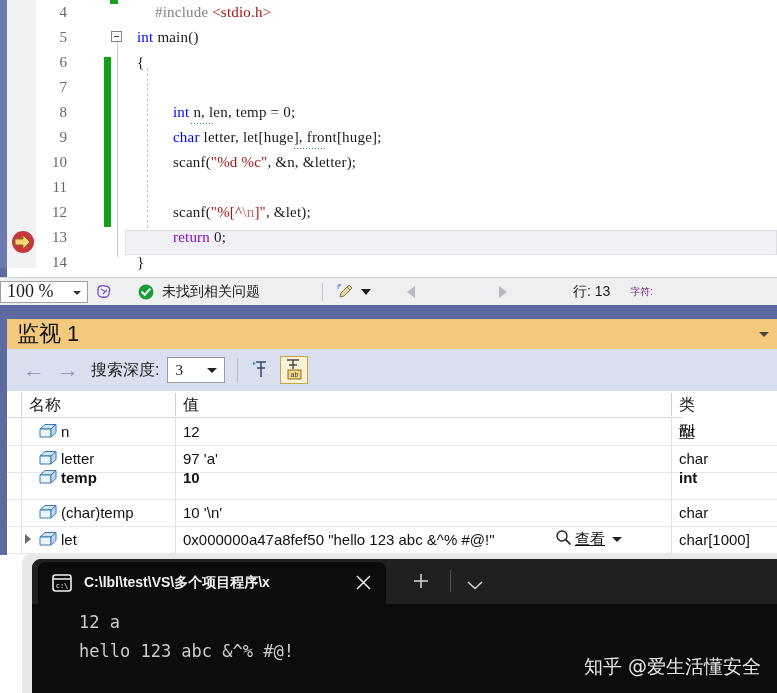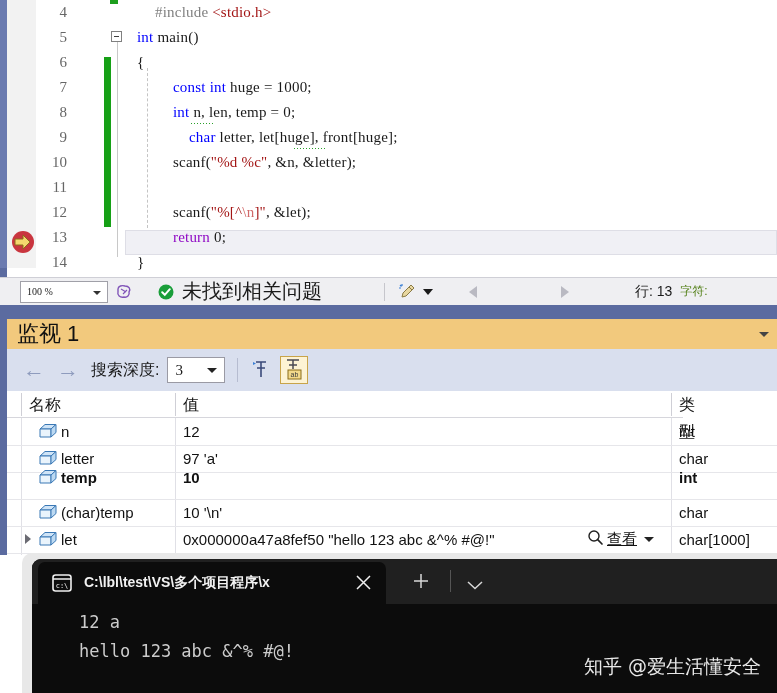--- a/index.html
+++ b/index.html
@@ -100,53 +100,53 @@
     background-size: 3px 3px;
   }
 
   
   .statusbar {
     position: absolute; left: 0; top: 277px; width: 777px; height: 28px;
     background: #efeff2; border-top: 1px solid #cfcfd6;
     display: flex; align-items: center;
   }
   .zoom-combo {
-    margin-left: 20px; width: 88px; height: 22px; background: #fff;
+    margin-left: 0; width: 88px; height: 22px; background: #fff;
     border: 1px solid #a0a0a8; display: flex; align-items: center;
-    font-size: 10px; color: #1a1a1a; padding-left: 6px; position: relative;
+    font-size: 18px; color: #1a1a1a; padding-left: 6px; position: relative;
     font-family: "Liberation Serif", "DejaVu Serif", serif;
   }
   .zoom-combo .caret {
     position: absolute; right: 6px; top: 9px;
     width: 0; height: 0; border-left: 4px solid transparent;
     border-right: 4px solid transparent; border-top: 4px solid #333;
   }
   .sb-icon { margin-left: 6px; width: 20px; height: 20px; position: relative; }
   .sb-ok { margin-left: 24px; width: 16px; height: 16px; }
-  .sb-text { margin-left: 8px; font-size: 20px; color: #1a1a1a; }
+  .sb-text { margin-left: 8px; font-size: 14px; color: #1a1a1a; }
   .sb-sep { margin-left: 14px; width: 1px; height: 18px; background: #c6c6cc; }
   .sb-broom { margin-left: 12px; width: 20px; height: 18px; }
   .sb-caret-dn {
     margin-left: 6px; width: 0; height: 0;
     border-left: 5px solid transparent; border-right: 5px solid transparent;
     border-top: 6px solid #1a1a1a;
   }
   .sb-arrow-l, .sb-arrow-r { width: 0; height: 0; }
   .sb-arrow-l {
     margin-left: 36px;
     border-top: 6px solid transparent; border-bottom: 6px solid transparent;
     border-right: 8px solid #b9b9c2;
   }
   .sb-arrow-r {
     margin-left: 84px;
     border-top: 6px solid transparent; border-bottom: 6px solid transparent;
     border-left: 8px solid #b9b9c2;
   }
   .sb-right { margin-left: 66px; font-size: 14px; color: #1a1a1a; }
-  .sb-right2 { margin-left: 8px; font-size: 12px; color: #4d7c0f; }
+  .sb-right2 { margin-left: 20px; font-size: 10px; color: #701a75; }
 
   
   .blue-div {
     position: absolute; left: 0; top: 305px; width: 777px; height: 14px;
     background: #5b6ba0;
   }
 
   
   .watch-title {
     position: absolute; left: 7px; top: 319px; width: 770px; height: 30px;
@@ -245,21 +245,21 @@
   }
   .var-icon {
     position: absolute; left: 32px; top: 5px; width: 18px; height: 16px;
   }
   .expander {
     position: absolute; left: 18px; top: 8px; width: 0; height: 0;
     border-top: 5px solid transparent; border-bottom: 5px solid transparent;
     border-left: 6px solid #6b6b73;
   }
   .view-btn {
-    position: absolute; left: 580px; top: 3px; height: 21px;
+    position: absolute; left: 548px; top: 3px; height: 21px;
     display: flex; align-items: center; text-align: right;
   }
   .view-btn .txt {
     margin-left: 3px; font-size: 15px; color: #111;
     text-decoration: underline;
   }
   .view-btn .cv {
     margin-left: 7px; width: 0; height: 0;
     border-left: 5px solid transparent; border-right: 5px solid transparent;
     border-top: 5px solid #222;
@@ -355,29 +355,28 @@
         <div class="code-line" style="top: 25px;">
           <span class="lineno">5</span>
           <span class="codetext" style="left: 130px;"><span class="kw">int</span><span class="plain"> main</span><span class="plain">()</span></span>
         </div>
         <div class="code-line" style="top: 50px;">
           <span class="lineno">6</span>
           <span class="codetext" style="left: 130px;"><span class="plain">{</span></span>
         </div>
         <div class="code-line" style="top: 75px;">
           <span class="lineno">7</span>
-          <span class="codetext" style="left: 166px;"><span class="kw">const</span><span class="plain"> </span><span class="kw">int</span><span class="plain"> huge = </span><span class="num">1000</span><span class="plain">;</span></span>
         </div>
         <div class="code-line" style="top: 100px;">
           <span class="lineno">8</span>
           <span class="codetext" style="left: 166px;"><span class="kw">int</span><span class="plain"> n, len, temp = </span><span class="num">0</span><span class="plain">;</span></span>
         </div>
         <div class="code-line" style="top: 125px;">
           <span class="lineno">9</span>
-          <span class="codetext" style="left: 166px; margin-left: 16px;"><span class="kw">char</span><span class="plain"> letter, let[huge], front[huge];</span></span>
+          <span class="codetext" style="left: 166px;"><span class="kw">char</span><span class="plain"> letter, let[huge], front[huge];</span></span>
         </div>
         <div class="code-line" style="top: 150px;">
           <span class="lineno">10</span>
           <span class="codetext" style="left: 166px;"><span class="plain">scanf(</span><span class="str">"%d %c"</span><span class="plain">, &amp;n, &amp;letter);</span></span>
         </div>
         <div class="code-line" style="top: 175px;">
           <span class="lineno">11</span>
         </div>
         <div class="code-line" style="top: 200px;">
           <span class="lineno">12</span>

